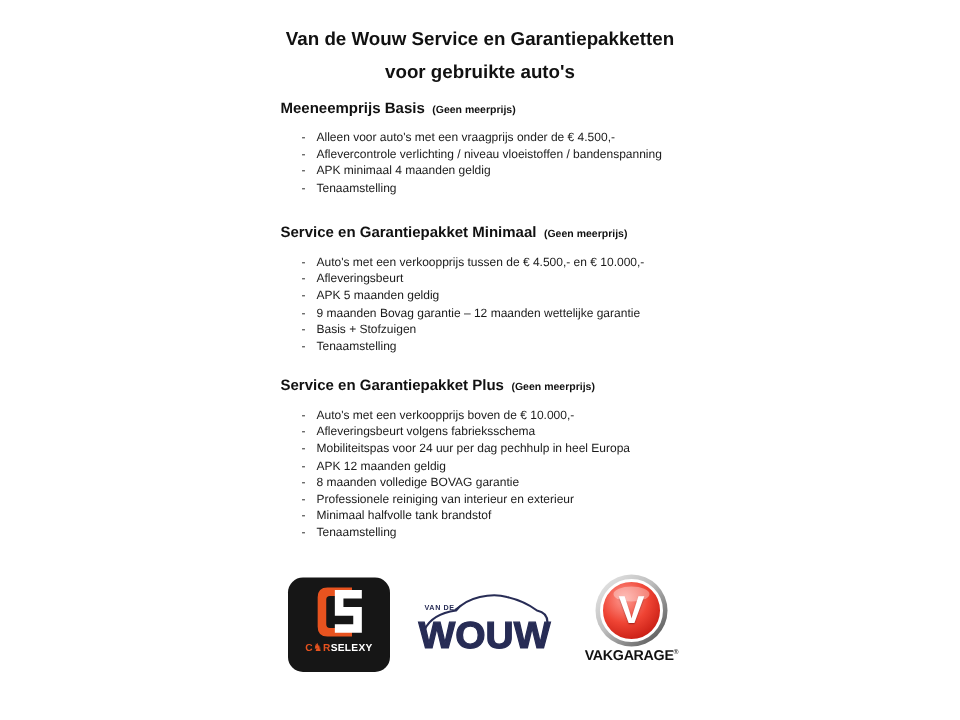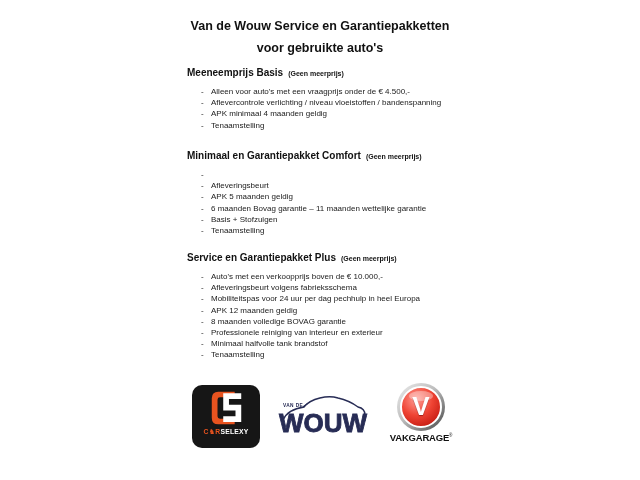--- a/index.html
+++ b/index.html
@@ -79,36 +79,37 @@
           <span>APK minimaal 4 maanden geldig</span>
         </li>
       <li>
           <span class="dash">-</span>
           <span>Tenaamstelling</span>
         </li>
     </ul>
   </div>
 
   <div class="section" id="sec-comfort">
-    <div class="sec-head"><span>Minimaal en Garantiepakket Comfort</span><span class="sec-note">(Geen meerprijs)</span></div>
+    <div class="sec-head"><span>Service en Garantiepakket Minimaal</span><span class="sec-note">(Geen meerprijs)</span></div>
     <ul class="items">
       <li>
           <span class="dash">-</span>
+          <span>Auto's met een verkoopprijs tussen de € 4.500,- en € 10.000,-</span>
         </li>
       <li>
           <span class="dash">-</span>
           <span>Afleveringsbeurt</span>
         </li>
       <li>
           <span class="dash">-</span>
           <span>APK 5 maanden geldig</span>
         </li>
       <li>
           <span class="dash">-</span>
-          <span>6 maanden Bovag garantie  –  11 maanden wettelijke garantie</span>
+          <span>9 maanden Bovag garantie  –  12 maanden wettelijke garantie</span>
         </li>
       <li>
           <span class="dash">-</span>
           <span>Basis + Stofzuigen</span>
         </li>
       <li>
           <span class="dash">-</span>
           <span>Tenaamstelling</span>
         </li>
     </ul>

